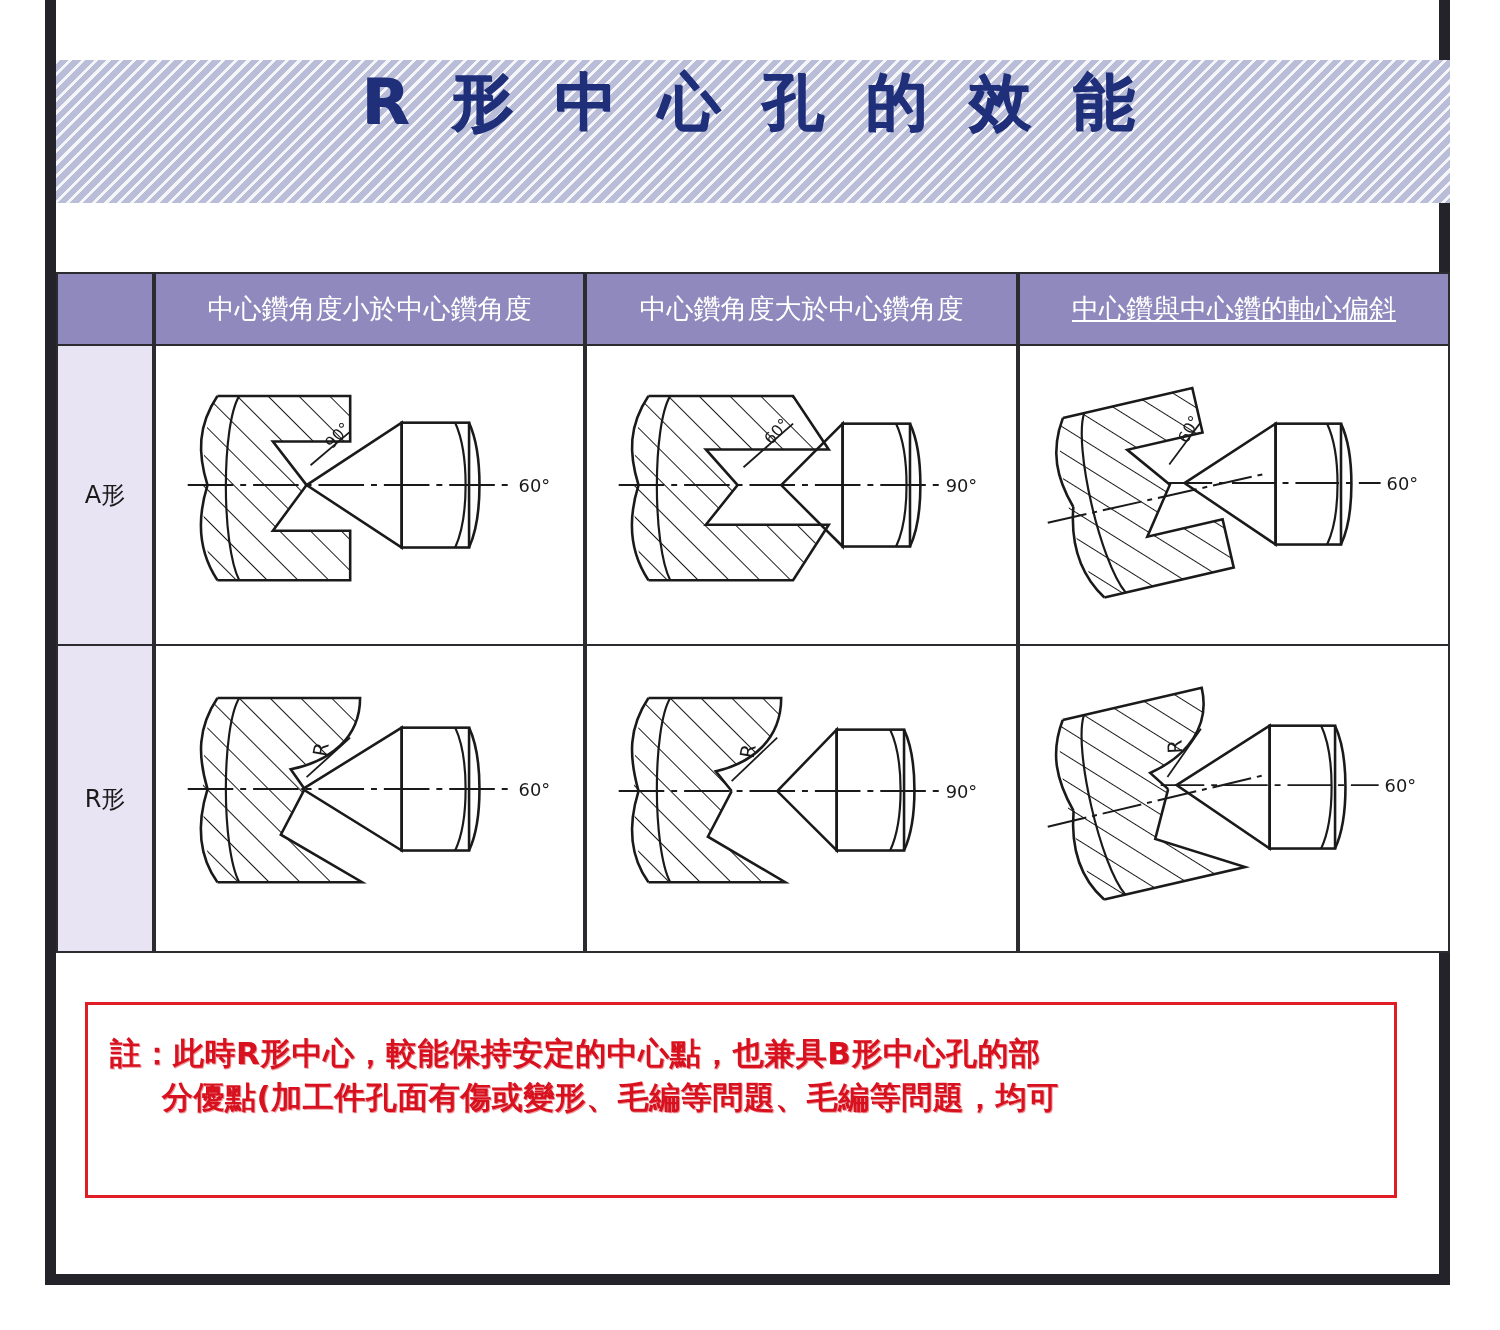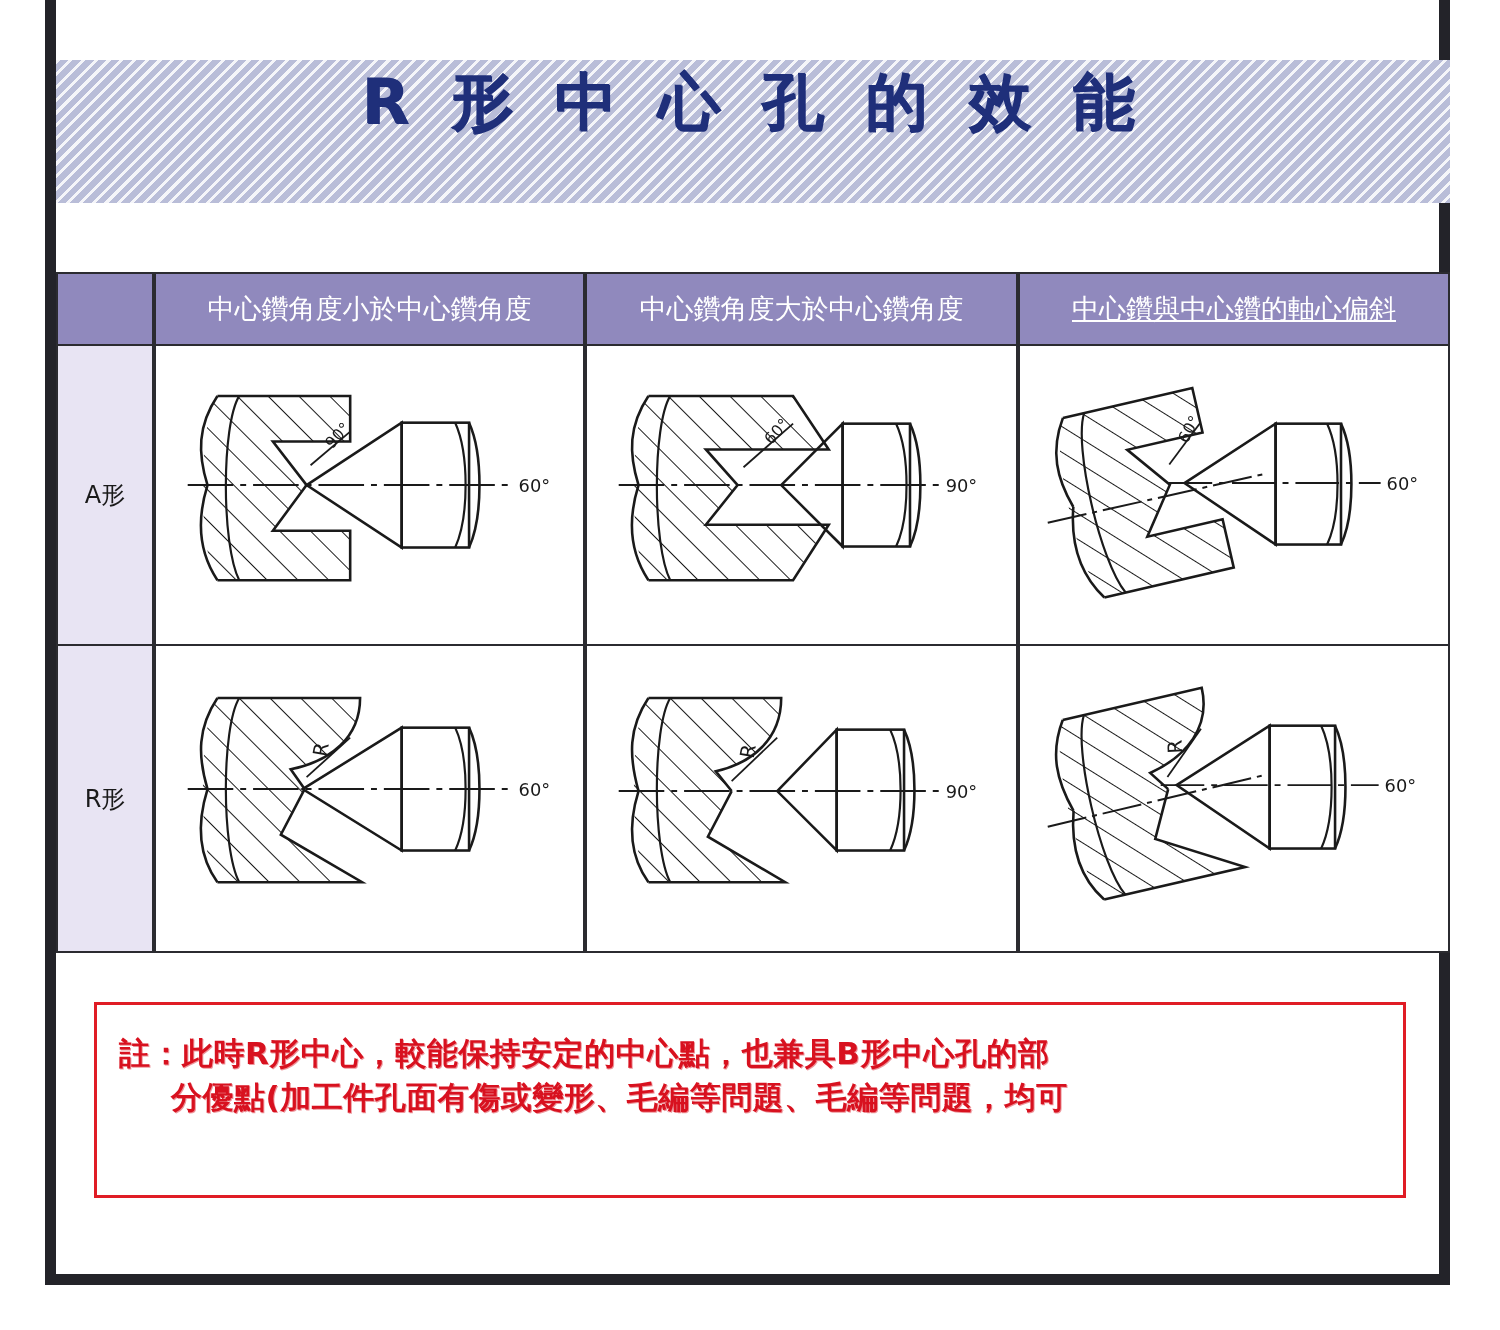--- a/index.html
+++ b/index.html
@@ -96,21 +96,21 @@
   .cell.a2{left:529px;top:74px;width:433px;height:300px;}
   .cell.a3{left:962px;top:74px;width:432px;height:300px;}
   .cell.b1{left:98px;top:374px;width:431px;height:307px;}
   .cell.b2{left:529px;top:374px;width:433px;height:307px;}
   .cell.b3{left:962px;top:374px;width:432px;height:307px;}
   .cell svg{display:block;width:100%;height:100%;}
 
   
   .note{
     position:absolute;
-    left:94px;top:1002px;
+    left:85px;top:1002px;
     width:1312px;height:196px;
     border:3px solid #e01c25;
     box-sizing:border-box;
     background:#ffffff;
     padding:26px 40px 0 22px;
   }
   .note-text{
     font-family:"DejaVu Sans","Liberation Sans",sans-serif;
     font-size:31px;
     font-weight:bold;

